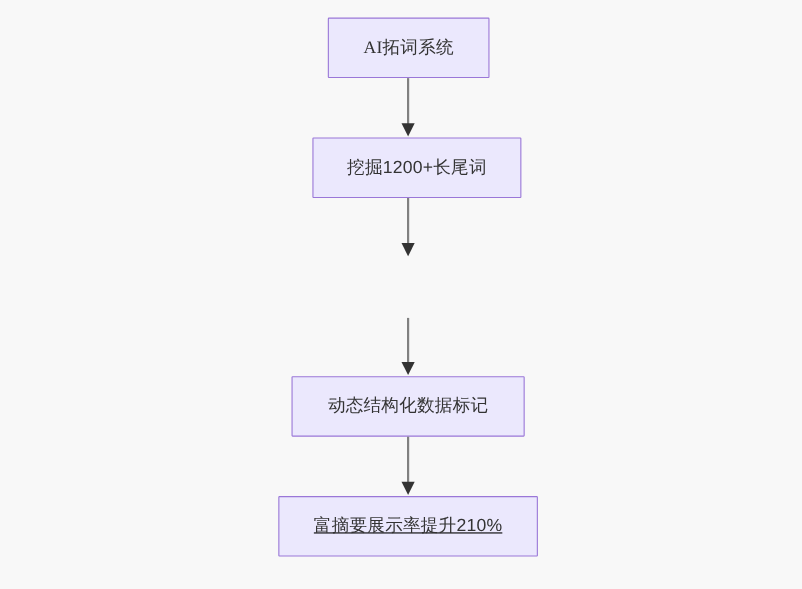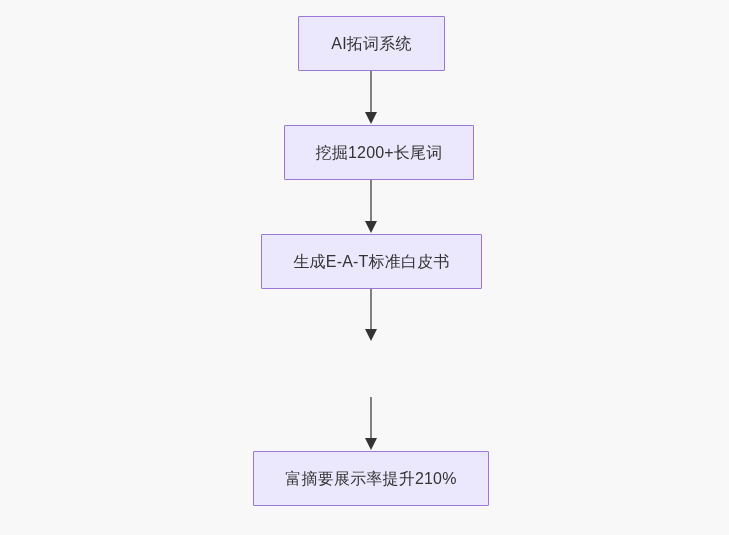--- a/index.html
+++ b/index.html
@@ -41,25 +41,25 @@
   .edge {
     position: absolute;
     width: 30px;
     overflow: visible;
   }
   .edge svg {
     display: block;
     overflow: visible;
   }
   
-  .n0 { left: 298px; top: 16px;  width: 147px; }
+  .n0 { left: 298px; top: 16px;  width: 147px; font-family: Liberation Serif, serif; }
   .n1 { left: 284px; top: 125px; width: 190px; }
   .n2 { left: 261px; top: 234px; width: 221px; }
   .n3 { left: 265px; top: 342px; width: 212px; }
-  .n4 { left: 253px; top: 451px; width: 236px; }
+  .n4 { left: 253px; top: 451px; width: 236px; text-decoration: underline; }
   
   .e0 { left: 356px; top: 71px;  height: 54px; }
   .e1 { left: 356px; top: 180px; height: 54px; }
   .e2 { left: 356px; top: 289px; height: 53px; }
   .e3 { left: 356px; top: 397px; height: 54px; }
 </style>
 </head>
 <body>
 
 <div id="flowchart">
@@ -79,31 +79,31 @@
     <span class="node-label">挖掘1200+长尾词</span>
   </div>
 
   <div class="edge e1">
     <svg width="30" height="54" viewBox="0 0 30 54">
       <line x1="15" y1="0" x2="15" y2="44" stroke="#808080" stroke-width="2"></line>
       <polygon points="15,53 9,41 21,41" fill="#333333"></polygon>
     </svg>
   </div>
 
-  <div class="node n2">
-    <span class="node-label">生成E-A-T标准白皮书</span>
-  </div>
 
   <div class="edge e2">
     <svg width="30" height="53" viewBox="0 0 30 53">
       <line x1="15" y1="0" x2="15" y2="43" stroke="#808080" stroke-width="2"></line>
       <polygon points="15,52 9,40 21,40" fill="#333333"></polygon>
     </svg>
   </div>
 
+  <div class="node n3">
+    <span class="node-label">动态结构化数据标记</span>
+  </div>
 
   <div class="edge e3">
     <svg width="30" height="54" viewBox="0 0 30 54">
       <line x1="15" y1="0" x2="15" y2="44" stroke="#808080" stroke-width="2"></line>
       <polygon points="15,53 9,41 21,41" fill="#333333"></polygon>
     </svg>
   </div>
 
   <div class="node n4">
     <span class="node-label">富摘要展示率提升210%</span>

